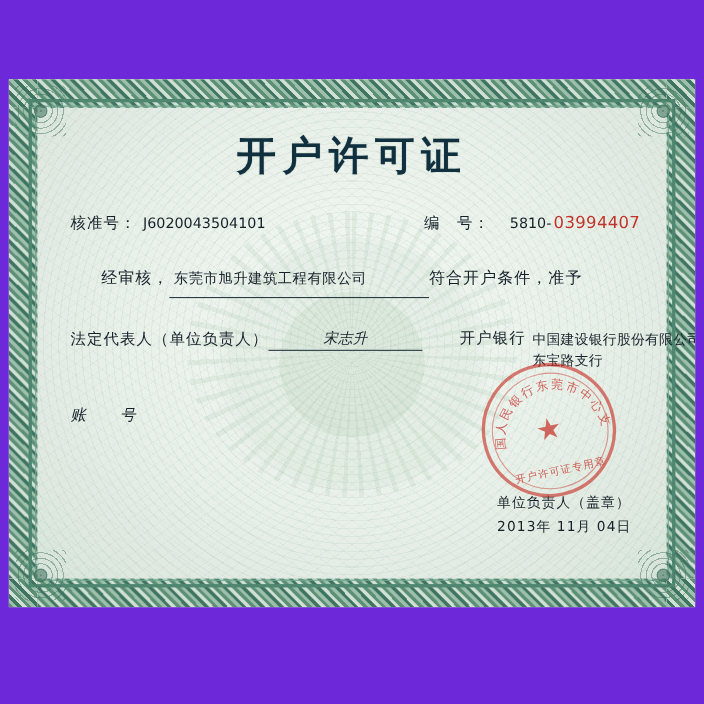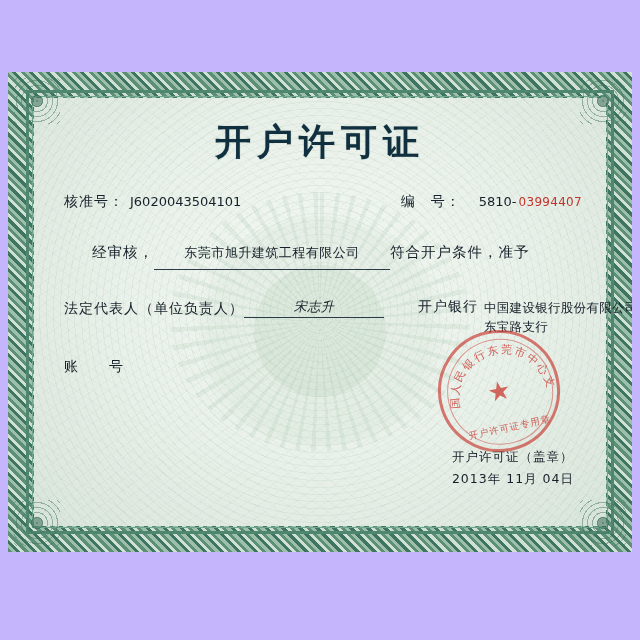--- a/index.html
+++ b/index.html
@@ -11,21 +11,21 @@
     width: 640px;
     height: 640px;
     font-family: "DejaVu Sans", "Liberation Sans", sans-serif;
     overflow: hidden;
   }
 
   .page {
     position: relative;
     width: 640px;
     height: 640px;
-    background: #c4b5fd;
+    background: #6d28d9;
   }
 
   
   .cert {
     position: absolute;
     left: 8px;
     top: 72px;
     width: 624px;
     height: 480px;
     background:
@@ -157,54 +157,54 @@
   }
   .value {
     font-size: 13px;
     color: #16202a;
     white-space: nowrap;
   }
   .approve-no .value { margin-left: 6px; }
   .serial { display: flex; align-items: baseline; }
   .serial .value-red {
     color: #c2342b;
-    font-size: 12px;
+    font-size: 15px;
     margin-left: 2px;
     letter-spacing: 0.3px;
   }
   .serial .value { margin-left: 18px; }
 
   .para {
     margin-top: 26px;
     padding: 0 18px 0 22px;
     font-size: 14.5px;
     line-height: 30px;
     letter-spacing: 1px;
   }
   .para .indent { display: inline-block; width: 28px; }
   .fill {
     display: inline-block;
     min-width: 228px;
     border-bottom: 1px solid #2b3b45;
-    text-align: center;
+    text-align: left;
     font-size: 13px;
     padding: 0 4px 1px 4px;
     vertical-align: baseline;
     letter-spacing: 0.5px;
   }
   .line2 { display: block; margin-top: 4px; }
 
   .row-two {
     display: flex;
     margin-top: 28px;
     padding: 0 14px 0 22px;
     font-size: 13px;
     align-items: flex-start;
   }
-  .row-two .left { display: flex; align-items: flex-end; flex: 0 0 auto; }
+  .row-two .left { display: flex; align-items: center; flex: 0 0 auto; }
   .row-two .right { display: flex; align-items: flex-start; margin-left: 34px; }
   .fill-s {
     display: inline-block;
     min-width: 132px;
     border-bottom: 1px solid #2b3b45;
     text-align: center;
     font-size: 13px;
     padding: 0 4px 1px 4px;
     letter-spacing: 0.5px;
     font-style: italic;
@@ -215,23 +215,24 @@
     font-size: 12.5px;
     line-height: 19px;
     letter-spacing: 0.3px;
     margin-left: 6px;
     text-align: left;
   }
 
   .row-acct {
     display: flex;
     align-items: flex-start;
-    margin-top: 22px;
+    margin-top: 32px;
     padding: 0 0 0 22px;
     font-size: 13px;
+    font-style: italic;
   }
   .fill-acct {
     display: inline-block;
     min-width: 238px;
     border-bottom: 1px solid #2b3b45;
     font-size: 13px;
     padding: 0 4px 1px 10px;
     letter-spacing: 0.5px;
   }
 
@@ -348,21 +349,21 @@
           <span class="label">开户银行</span>
             <span class="bank-val">中国建设银行股份有限公司东莞东宝路支行</span>
         </div>
       </div>
 
       <div class="row-acct">
         <span class="label">账　　号</span>
       </div>
 
       <div class="issuer">
-        <div>开户许可证（盖章）</div>
+        <div>单位负责人（盖章）</div>
         <div class="date">2013年 11月 04日</div>
       </div>
 
     </div>
 
     <div class="seal">
       <div class="ring2"></div>
       <svg class="arc-text" viewBox="0 0 122 122">
         <defs>
           <path id="sealArc" d="M 16,66 A 45,45 0 0 1 106,66"></path>

